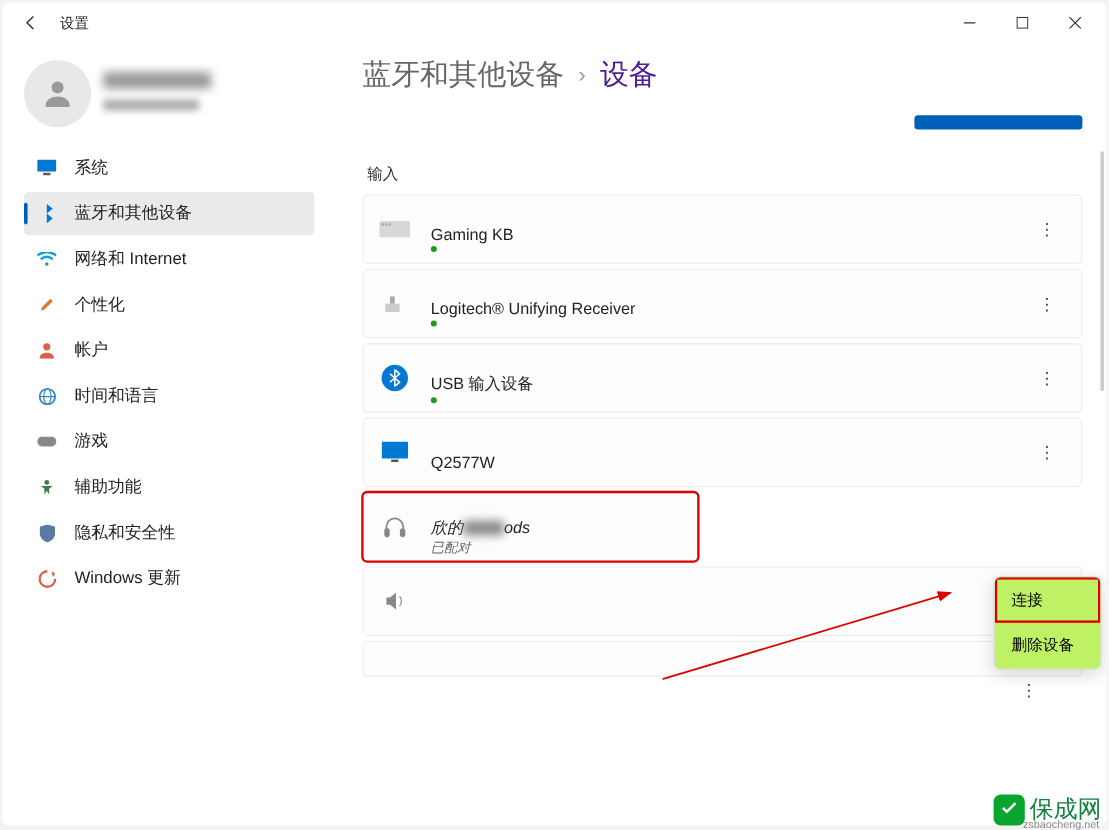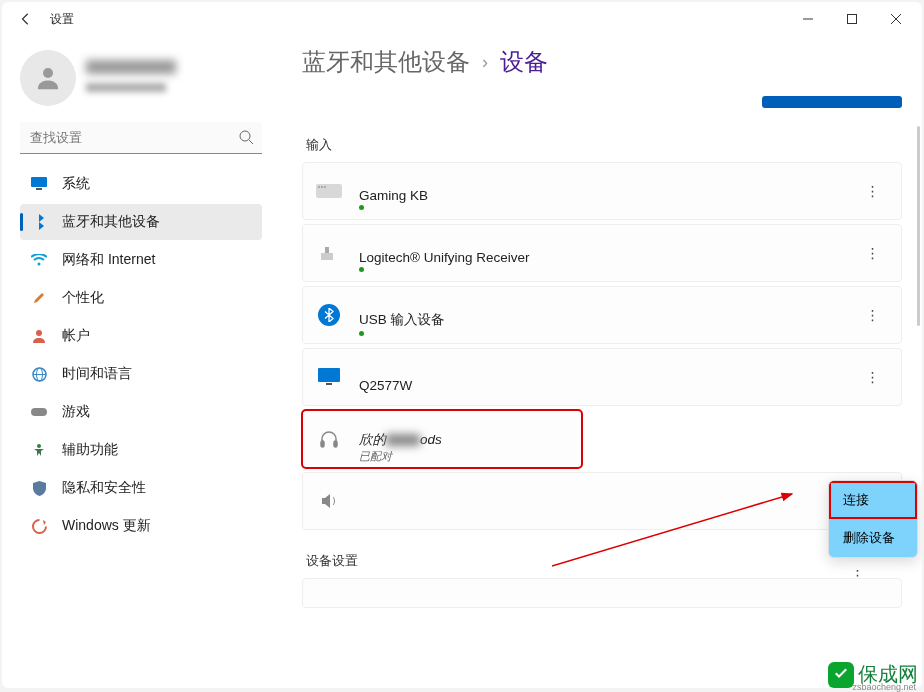--- a/index.html
+++ b/index.html
@@ -34,21 +34,21 @@
 .section-title { font-size:13px; color:#333; margin:22px 0 8px 4px; }
 .device-card { background:#fdfdfd; border:1px solid #eee; border-radius:4px; height:58px; display:flex; align-items:center; padding:0 12px; margin-bottom:4px; position:relative; }
 .device-ico { width:28px; height:28px; margin-right:16px; display:flex; align-items:center; justify-content:center; }
 .device-info { display:flex; flex-direction:column; }
 .device-name { font-size:13.5px; color:#222;margin-top:16px; }
 .device-sub { font-size:11px; color:#666; }
 .status-dot { width:5px; height:5px; border-radius:50%; background:#1a9c1a; display:inline-block; margin-top:2px; }
 .more-btn { margin-left:auto; width:32px; height:32px; display:flex; align-items:center; justify-content:center; cursor:pointer; border-radius:4px; }
 .more-dots { letter-spacing:1px; font-size:14px; color:#444; }
 .highlight-red { outline:2px solid #d00; outline-offset:-1px;font-style:italic; }
-.context-menu { position:absolute; right:4px; top:444px; background:#7dd3fc; border:1px solid #ddd; border-radius:6px; box-shadow:0 4px 14px rgba(0,0,0,0.15); width:90px; z-index:5; overflow:hidden; }
+.context-menu { position:absolute; right:4px; top:444px; background:#bef264; border:1px solid #ddd; border-radius:6px; box-shadow:0 4px 14px rgba(0,0,0,0.15); width:90px; z-index:5; overflow:hidden; }
 .ctx-item { padding:10px 14px; font-size:13px; cursor:pointer; }
 .ctx-item.red-box { outline:2px solid #d00; outline-offset:-2px; }
 .arrow-line { position:absolute; pointer-events:none; z-index:4; }
 .scroll-ind { position:absolute; right:2px; top:90px; width:3px; height:200px; background:#ccc; border-radius:2px; }
 .watermark { position:absolute; right:6px; bottom:4px; display:flex; align-items:center; font-size:14px; z-index:10; }
 .wm-badge { background:#0aa52e; width:26px; height:26px; border-radius:6px; display:flex; align-items:center; justify-content:center; margin-right:4px; }
 .wm-text { font-weight:400; color:#15803d; font-size:20px; }
 .wm-url { font-size:9px; color:#888; position:absolute; right:6px; bottom:-1px; }
 .bt-circle { width:22px; height:22px; border-radius:50%; background:#0078d4; display:flex; align-items:center; justify-content:center; }
 .blur-span { filter:blur(4px); background:#888; display:inline-block; width:34px; height:12px; vertical-align:middle; }
@@ -91,27 +91,20 @@
           <svg viewBox="0 0 24 24" fill="#999">
               <circle cx="12" cy="8" r="4"></circle>
               <path d="M4 20c0-4 4-6 8-6s8 2 8 6v1H4z"></path>
             </svg>
         </div>
         <div class="profile-info">
           <span class="pname"></span><br>
           <span class="pmail"></span>
         </div>
       </div>
-      <div class="search-wrap">
-        <input class="search-input" placeholder="查找设置" style="">
-        <span class="search-icon"><svg width="16" height="16" viewBox="0 0 16 16">
-              <circle cx="7" cy="7" r="5" stroke="#666" fill="none"></circle>
-              <line x1="11" y1="11" x2="15" y2="15" stroke="#666"></line>
-            </svg></span>
-      </div>
       <ul class="nav">
         <li class="nav-item">
             <span class="nav-ico">
               <svg width="16" height="14" viewBox="0 0 16 14">
                 <rect x="0" y="0" width="16" height="10" rx="1" fill="#0078d4"></rect>
                 <rect x="5" y="11" width="6" height="2" fill="#555"></rect>
               </svg>
             </span>
             <span>系统</span>
           </li>
@@ -299,21 +292,20 @@
             <svg width="18" height="18" viewBox="0 0 18 18">
               <path d="M2 6h3l5-4v14l-5-4H2z" fill="#888"></path>
               <path d="M13 5c2 2 2 6 0 8" stroke="#888" fill="none"></path>
             </svg>
           </span>
         <div class="more-btn">
             <span class="more-dots">⋮</span>
           </div>
       </div>
 
-      <div class="section-title">设备设置</div>
       <div class="device-card" style="height:30px; margin-bottom:0;"></div>
 
       <div class="context-menu">
         <div class="ctx-item red-box">连接</div>
         <div class="ctx-item">删除设备</div>
       </div>
 
       <svg class="arrow-line" style="left:280px; top:450px;" width="250" height="90">
         <defs>
             <marker id="ah" markerWidth="8" markerHeight="8" refX="7" refY="3" orient="auto">

